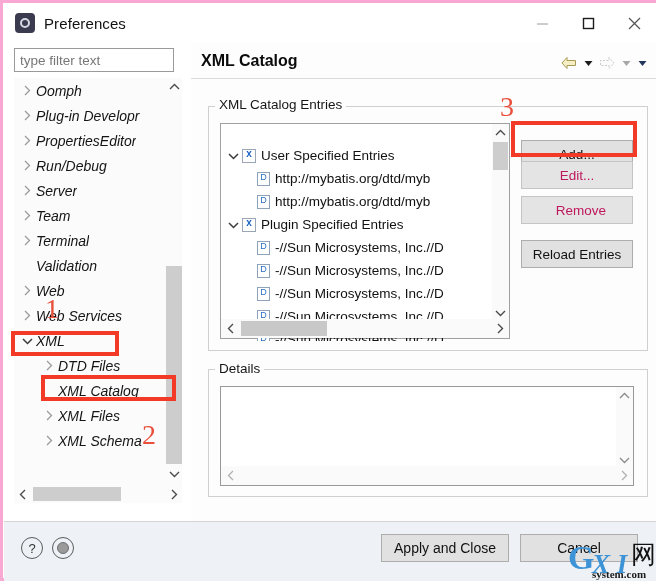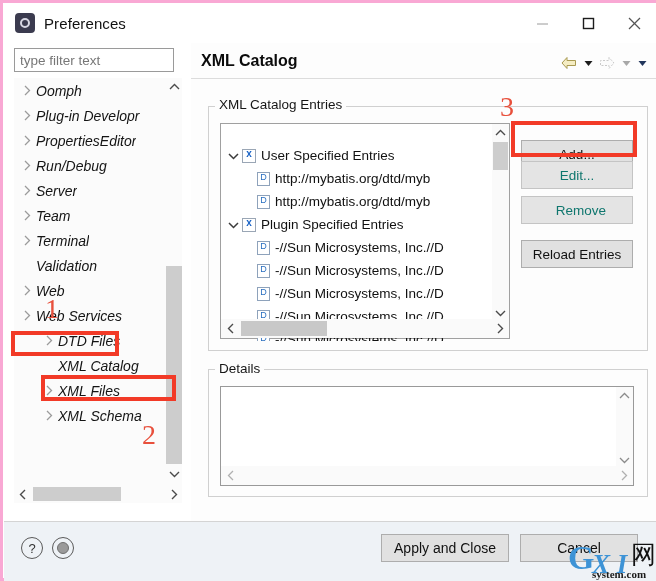--- a/index.html
+++ b/index.html
@@ -141,21 +141,21 @@
   .e-hscroll .htrack{position:relative;flex:1;height:19px;}
   .e-hscroll .hthumb{position:absolute;left:1px;top:2px;height:15px;width:86px;background:#c8c8c8;}
   
   .btn{
     position:absolute;box-sizing:border-box;
     background:#e1e1e1;border:1px solid #adadad;
     font-size:13.5px;color:#111;
     display:flex;align-items:center;justify-content:center;
     font-family:"Liberation Sans",sans-serif;
   }
-  .btn.disabled{color:#0f766e;border-color:#c4c4c4;background:#e4e4e4;}
+  .btn.disabled{color:#be185d;border-color:#c4c4c4;background:#e4e4e4;}
   
   .details-box{
     position:absolute;left:217px;top:383px;width:414px;height:100px;
     border:1px solid #999;box-sizing:border-box;background:#ffffff;
   }
   .d-vscroll{position:absolute;right:0;top:0;width:17px;height:81px;background:#fafafa;}
   .d-vscroll .arrow{width:17px;height:17px;display:flex;align-items:center;justify-content:center;color:#777;}
   .d-vscroll .arrow.bot{position:absolute;bottom:0;left:0;}
   .d-hscroll{position:absolute;left:0;bottom:0;width:412px;height:19px;background:#fafafa;display:flex;align-items:center;}
   .d-hscroll .harrow{width:19px;height:19px;display:flex;align-items:center;justify-content:center;color:#aaa;}
@@ -304,20 +304,28 @@
           </span>
           <span class="lbl">Web</span>
         </div>
         <div class="tree-item indent1">
           <span class="tw">
             <svg width="8" height="11" viewBox="0 0 8 11">
               <polyline points="2,1 6.5,5.5 2,10" fill="none" stroke="#9b9b9b" stroke-width="1.3"></polyline>
             </svg>
           </span>
           <span class="lbl">Web Services</span>
+        </div>
+        <div class="tree-item indent1">
+          <span class="tw">
+            <svg width="11" height="8" viewBox="0 0 11 8">
+              <polyline points="1,2 5.5,6.5 10,2" fill="none" stroke="#3c3c3c" stroke-width="1.5"></polyline>
+            </svg>
+          </span>
+          <span class="lbl">XML</span>
         </div>
         <div class="tree-item indent2">
           <span class="tw">
             <svg width="8" height="11" viewBox="0 0 8 11">
               <polyline points="2,1 6.5,5.5 2,10" fill="none" stroke="#9b9b9b" stroke-width="1.3"></polyline>
             </svg>
           </span>
           <span class="lbl">DTD Files</span>
         </div>
         <div class="tree-item indent2">

